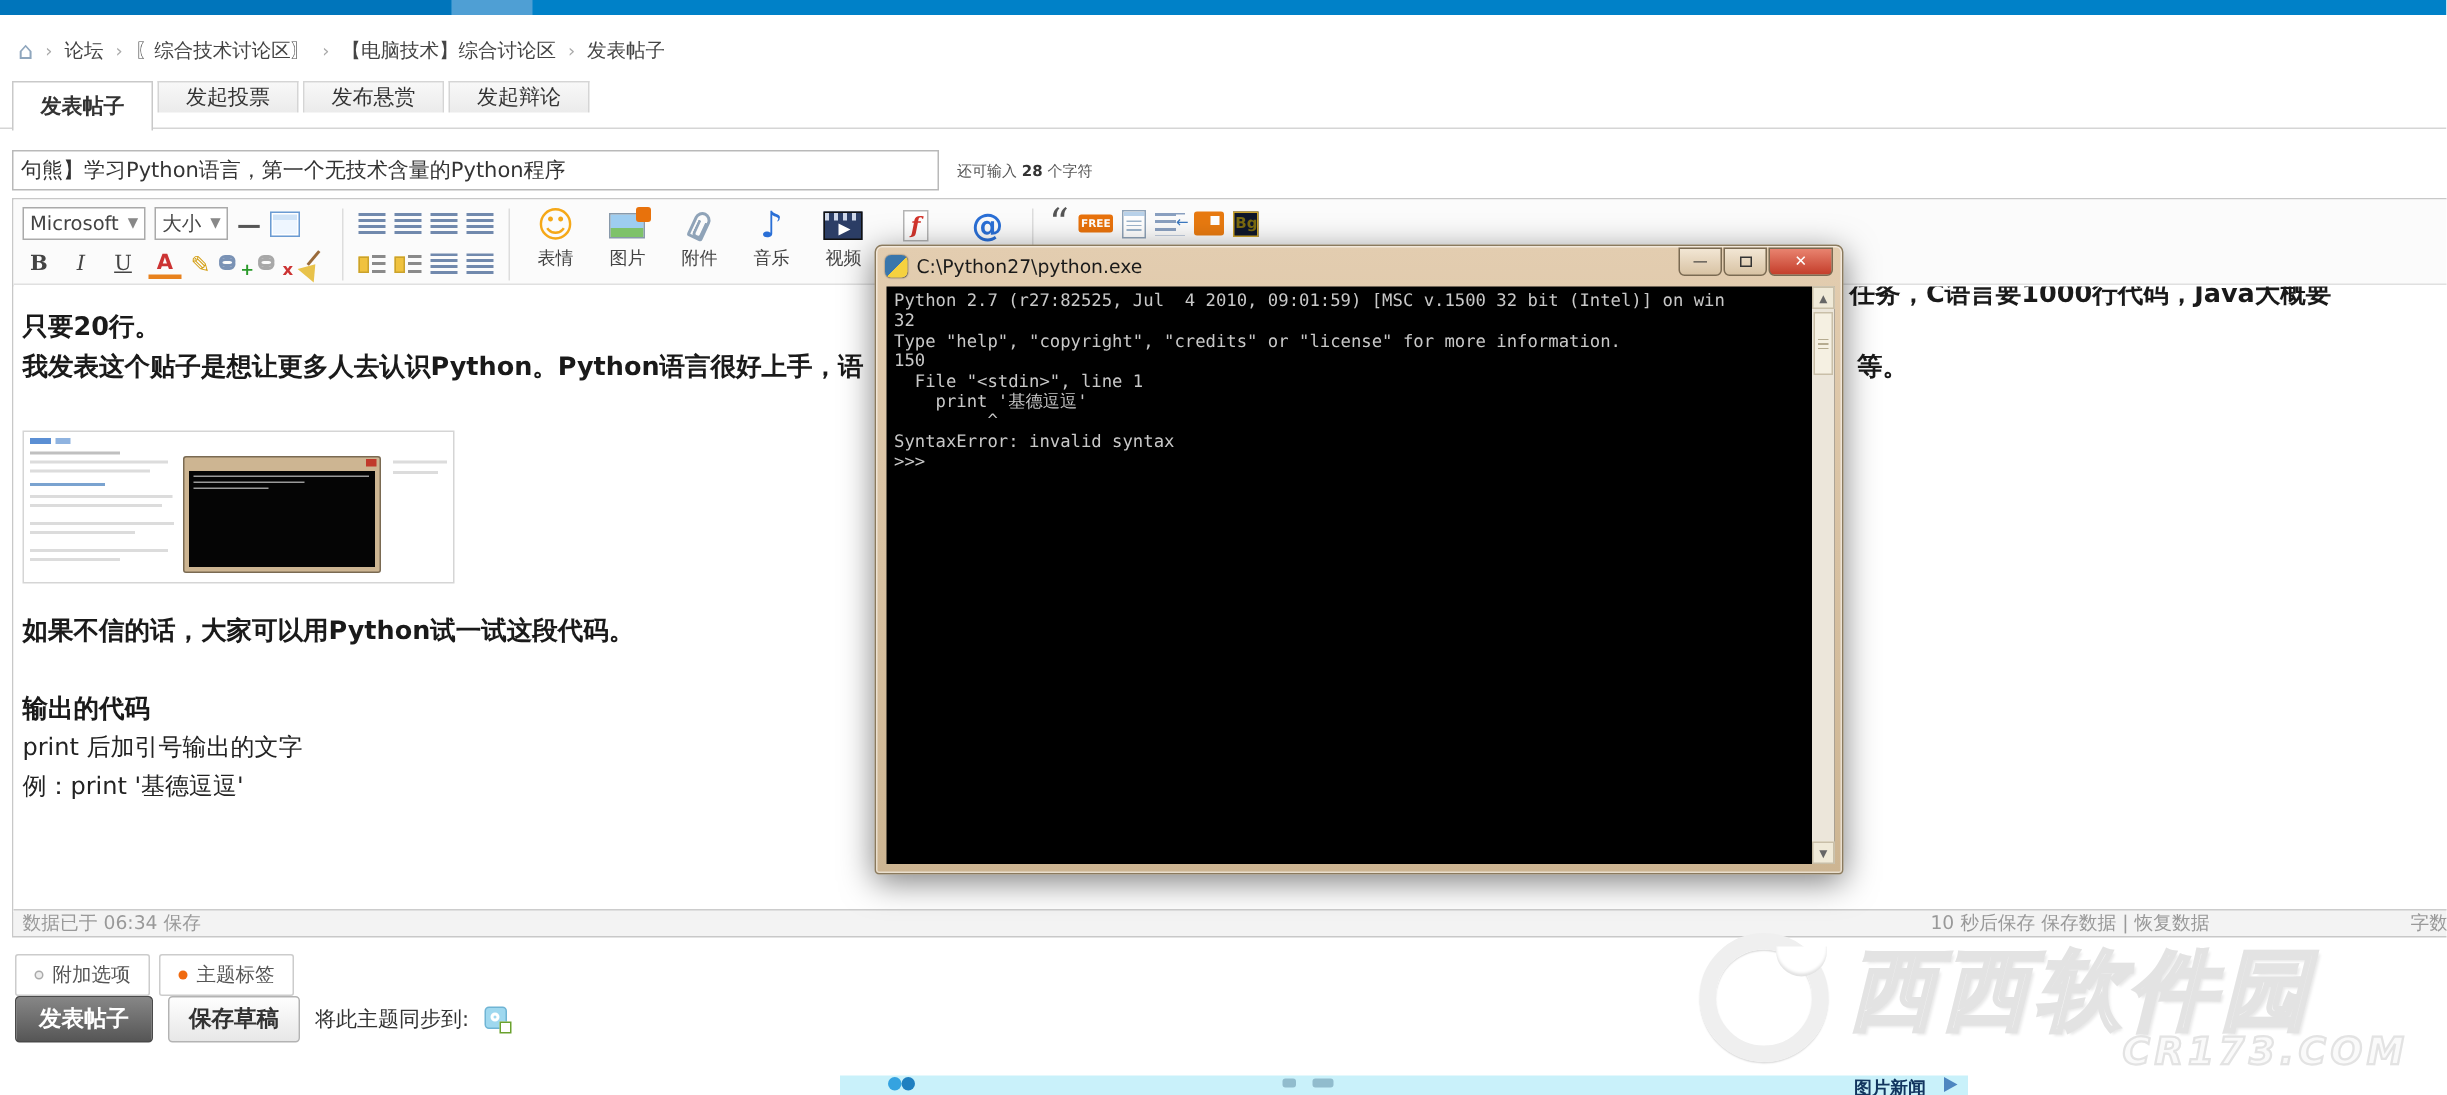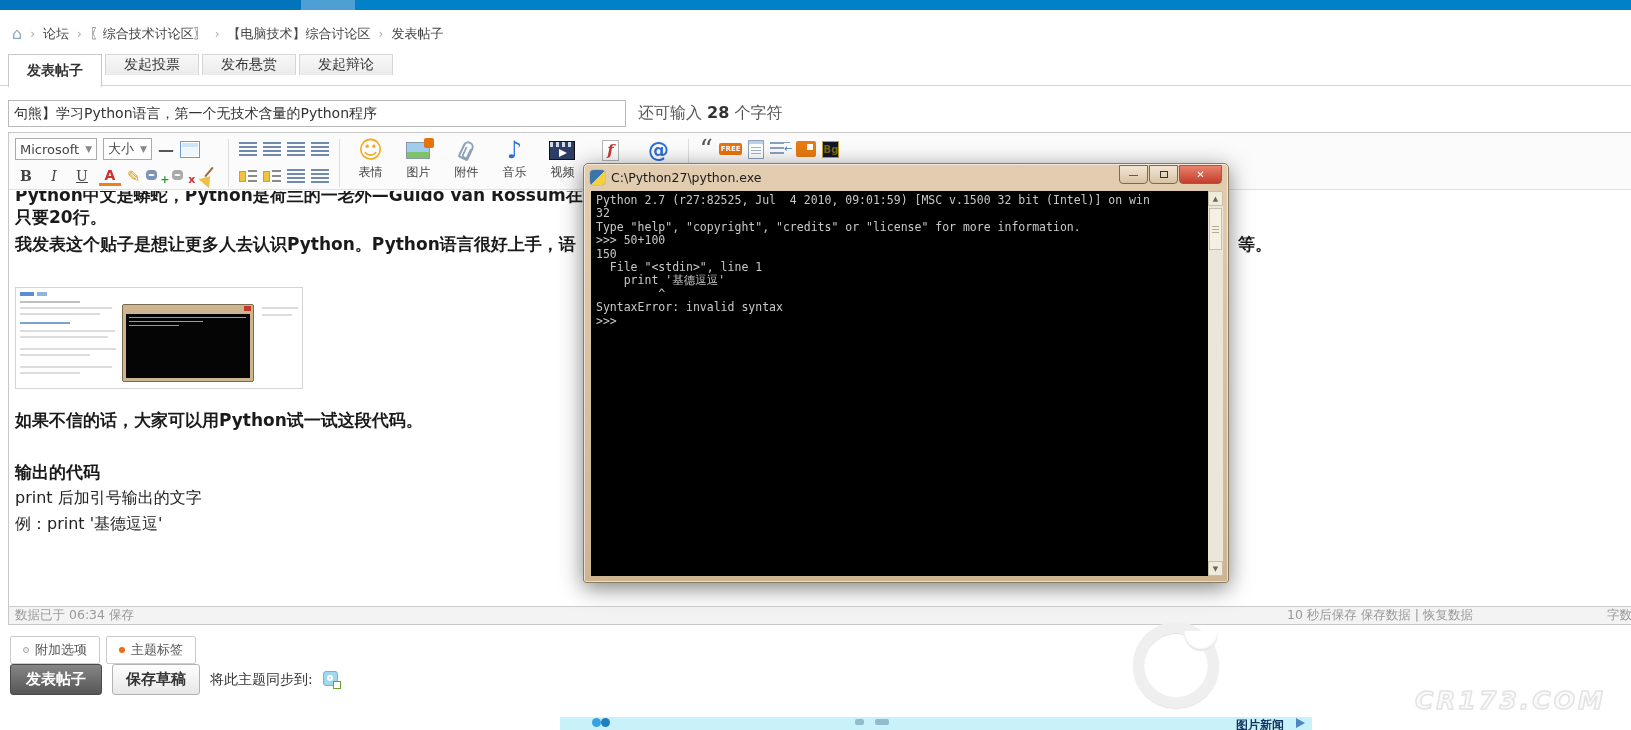--- a/index.html
+++ b/index.html
@@ -23,21 +23,21 @@
   .tabstrip { position:absolute; left:0; top:54px; width:1631px; height:32px; border-bottom:1px solid #d5d5d5; }
   .tabs { position:absolute; left:8px; top:0; display:flex; gap:3px; }
   .tab { height:21px; padding:0 18px; display:flex; align-items:center; font-size:14px; color:#333;
     background:linear-gradient(#f8f8f8,#ebebeb); border:1px solid #d5d5d5; border-bottom:none; cursor:pointer; }
   .tab.active { background:#fff; font-weight:bold; height:33px; border-color:#c9c9c9; }
 
   
   .subject-row { position:absolute; left:8px; top:100px; display:flex; align-items:center; gap:12px; }
   .subject-input { width:618px; height:27px; border:1px solid #b9b9b9; font-size:14px; color:#333;
     padding:0 5px; font-family:inherit; }
-  .counter { font-size:16px; color:#555; }
+  .counter { font-size:10px; color:#555; }
   .counter b { color:#333; }
 
   
   .editor-frame { position:absolute; left:8px; top:132px; width:1626px; height:493px;
     border:1px solid #c8c8c8; background:#fff; }
   .toolbar { height:57px; background:#fbfbfb; border-bottom:1px solid #e0e0e0; display:flex;
     align-items:flex-start; padding:4px 6px; gap:8px; }
   .tb-sep { width:1px; height:48px; background:#ddd; margin:2px 2px; }
   .tb-col { display:flex; flex-direction:column; gap:3px; }
   .tb-row { display:flex; align-items:center; gap:6px; height:24px; }
@@ -353,21 +353,21 @@
         <span class="bg-icon">Bg</span>
       </div>
       <div class="tb-row">
         <span class="code-icon">&lt;&gt;</span>
         <span class="lock-icon"></span>
       </div>
     </div>
   </div>
 
   <div class="editor-body">
-    <span class="pline" style="left:6px; top:-7px;">Python中文是蟒蛇，Python是荷兰的一老外—Guido van Rossum在</span>
+    <span class="pline" style="left:1224px; top:-7px;">任务，C语言要1000行代码，Java大概要</span>
     <span class="pline" style="left:6px; top:15px;">只要20行。</span>
     <span class="pline" style="left:6px; top:42px;">我发表这个贴子是想让更多人去认识Python。Python语言很好上手，语</span>
     <span class="pline" style="left:1229px; top:42px;">等。</span>
 
     <div class="thumb">
       <span class="bluechip" style="left:4px; top:4px; width:14px;"></span>
       <span class="bluechip" style="left:21px; top:4px; width:10px; background:#8fb3e0;"></span>
       <span class="bar" style="left:4px; top:13px; width:60px;"></span>
       <span class="bar lite" style="left:4px; top:19px; width:92px;"></span>
       <span class="bar lite" style="left:4px; top:25px; width:80px;"></span>
@@ -416,21 +416,20 @@
           <span class="maxg"></span>
         </span>
       <span class="wbtn close">✕</span>
     </span>
   </div>
   <div class="conbody">
     <div class="context">
       <div>Python 2.7 (r27:82525, Jul  4 2010, 09:01:59) [MSC v.1500 32 bit (Intel)] on win</div>
       <div>32</div>
       <div>Type "help", "copyright", "credits" or "license" for more information.</div>
-      <div>&gt;&gt;&gt; 50+100</div>
       <div>150</div>
       <div>  File "&lt;stdin&gt;", line 1</div>
       <div>    print '基德逗逗'</div>
       <div>         ^</div>
       <div></div>
       <div>SyntaxError: invalid syntax</div>
       <div>&gt;&gt;&gt;</div>
     </div>
     <div class="conscroll">
       <span class="sbtn" style="top:0;">▲</span>
@@ -457,20 +456,21 @@
   <span class="sync-label">将此主题同步到:</span>
   <span class="sync-ico">
     <span class="sq"></span>
       <span class="ring"></span>
       <span class="gq"></span>
   </span>
 </div>
 
 <div class="watermark">
   <div class="wm-swirl"></div>
+  <div class="wm-text">西西软件园</div>
   <div class="wm-sub">CR173.COM</div>
 </div>
 
 <div class="banner">
   <span class="banner-logo"></span>
   <span class="banner-smudge" style="left:295px;"></span>
   <span class="banner-smudge" style="left:315px; width:14px;"></span>
   <span class="banner-text">图片新闻</span>
   <span class="banner-arrow"></span>
 </div>

